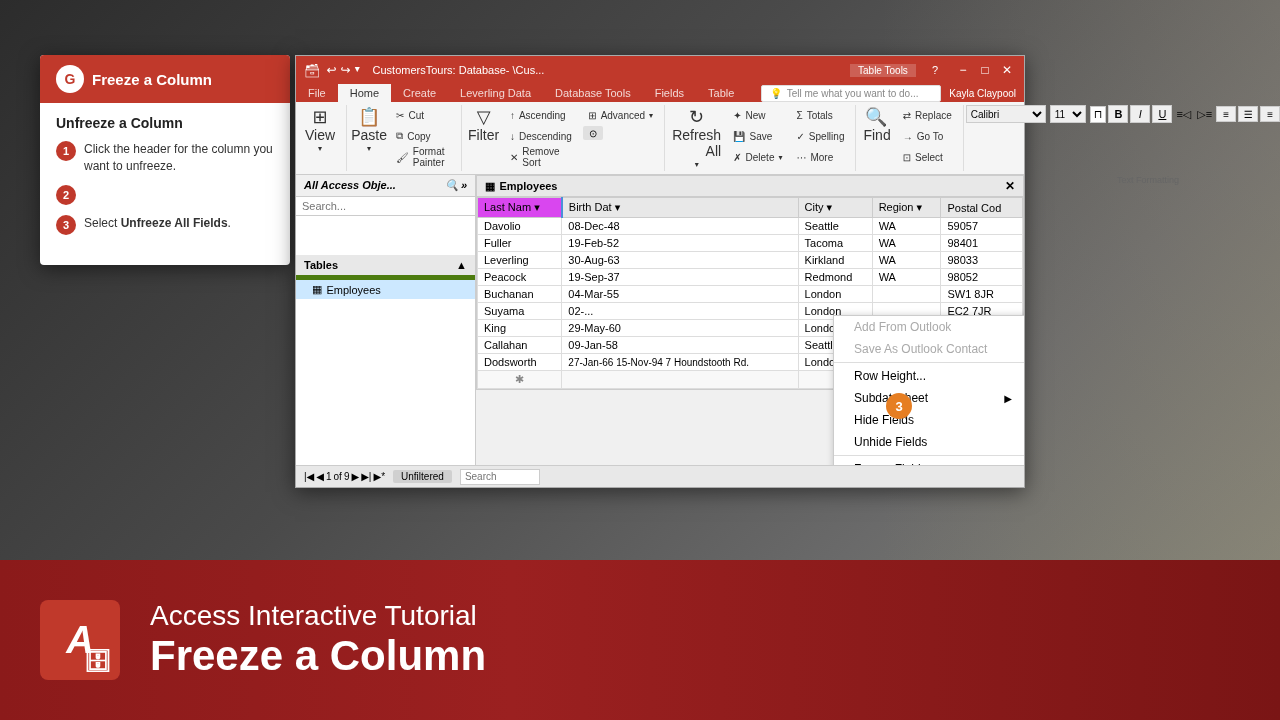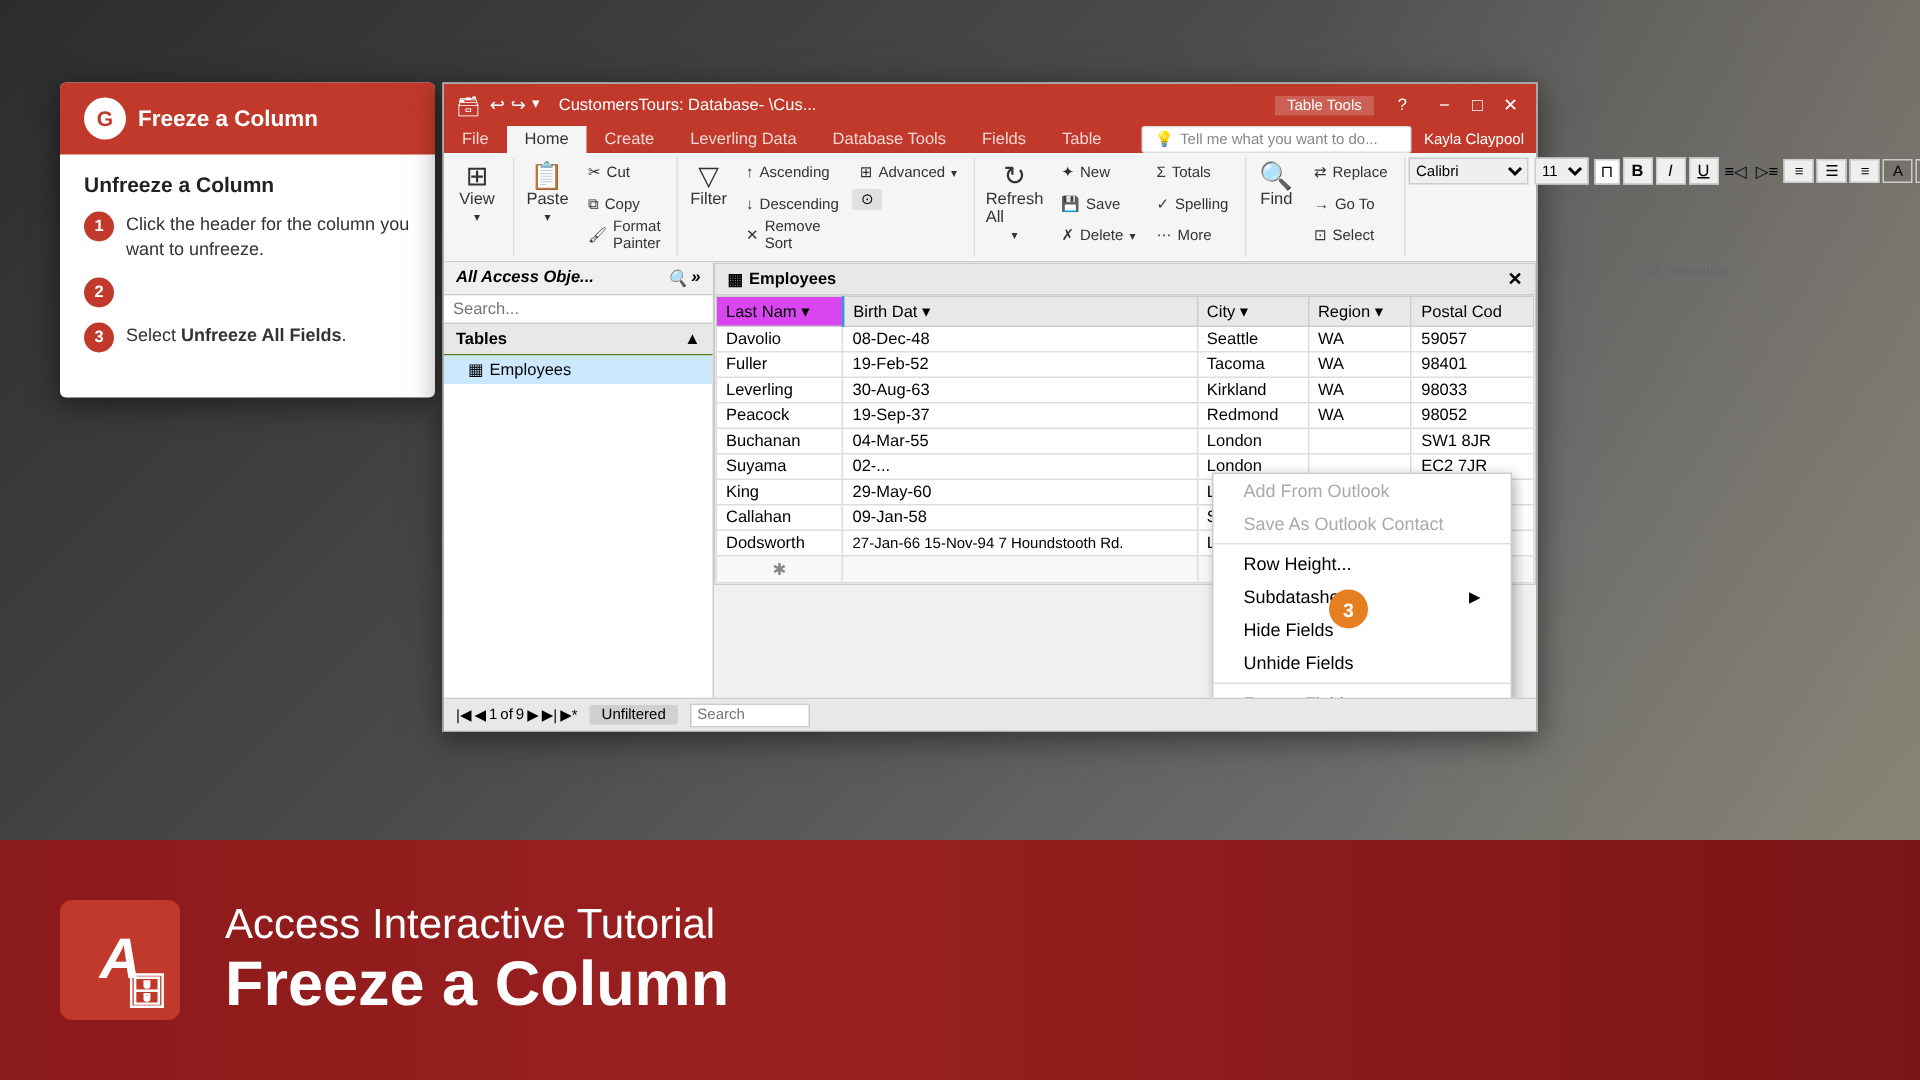--- a/index.html
+++ b/index.html
@@ -88,47 +88,47 @@
       padding: 3px 12px; font-size: 11px; cursor: pointer; color: rgba(255,255,255,0.8);
       display: flex; align-items: center;
     }
     .ribbon-tab.active { background: #f5f5f5; color: #333; font-weight: 500; }
     .ribbon-bar { display: flex; align-items: stretch; padding: 3px 4px 3px 4px; gap: 2px; height: 72px; }
     .ribbon-group { display: flex; align-items: flex-start; gap: 2px; padding: 0 6px 0 0; border-right: 1px solid #ddd; position: relative; }
     .ribbon-group:last-child { border-right: none; }
     .ribbon-group-label { position: absolute; bottom: -14px; left: 0; right: 0; text-align: center; font-size: 9px; color: #666; }
     .ribbon-btn { display: flex; flex-direction: column; align-items: center; justify-content: flex-start; padding: 2px 4px; cursor: pointer; min-width: 36px; font-size: 9px; color: #333; background: transparent; border: 1px solid transparent; border-radius: 2px; gap: 1px; }
     .ribbon-btn .icon { font-size: 18px; line-height: 1; }
-    .ribbon-btn .label { font-size: 11px; text-align: left; }
+    .ribbon-btn .label { font-size: 14px; text-align: right; }
     .ribbon-small-btns { display: flex; flex-direction: column; gap: 1px; }
     .ribbon-small-btn { display: flex; align-items: center; gap: 4px; padding: 1px 4px; font-size: 10px; cursor: pointer; color: #333; border: 1px solid transparent; border-radius: 2px; height: 20px; }
 
     
     .tell-me-bar { display: flex; align-items: center; gap: 4px; background: white; border: 1px solid #ddd; padding: 2px 8px; font-size: 10px; color: #888; border-radius: 2px; width: 180px; }
     .nav-panel { width: 180px; background: white; border-right: 1px solid #ccc; font-size: 11px; }
     .nav-header { background: #f0f0f0; padding: 4px 8px; font-size: 11px; font-weight: 600; border-bottom: 1px solid #ccc; display: flex; justify-content: space-between; font-style: italic; }
-    .nav-section { padding: 4px 8px; font-weight: 600; font-size: 11px; border-bottom: 1px solid #4d7c0f; background: #e8e8e8; display: flex; justify-content: space-between; }
+    .nav-section { padding: 4px 8px; font-weight: 600; font-size: 11px; border-bottom: 5px solid #4d7c0f; background: #e8e8e8; display: flex; justify-content: space-between; margin-top: 39px; }
     .nav-item { padding: 3px 16px; font-size: 11px; display: flex; align-items: center; gap: 4px; cursor: pointer; }
     .nav-item.selected { background: #cce8ff; }
 
     
     .table-container { flex: 1; overflow: hidden; position: relative; }
     .table-wrapper { background: white; border: 1px solid #ccc; margin: 0; overflow: hidden; }
     .table-title-bar { background: #e8e8e8; padding: 3px 8px; font-size: 11px; font-weight: 600; display: flex; align-items: center; gap: 4px; border-bottom: 1px solid #ccc; }
     .data-table { width: 100%; border-collapse: collapse; font-size: 11px; }
     .data-table th { background: #e8e8e8; border: 1px solid #ccc; padding: 3px 6px; font-size: 11px; font-weight: 500; text-align: left; white-space: nowrap; cursor: pointer; }
     .data-table th.frozen { background: #d946ef; border-right: 2px solid #4a90d9; }
     .data-table td { border: 1px solid #ddd; padding: 2px 6px; font-size: 11px; white-space: nowrap; }
     .new-row td { background: #f8f8f8; }
     .asterisk-cell { text-align: center; color: #888; }
 
     
     .context-menu {
       position: absolute;
-      left: 332px; top: 140px;
+      left: 357px; top: 140px;
       background: white;
       border: 1px solid #ccc;
       box-shadow: 2px 2px 8px rgba(0,0,0,0.3);
       width: 200px;
       z-index: 20;
       font-size: 12px;
     }
     .ctx-item { padding: 4px 20px; cursor: pointer; display: flex; align-items: center; justify-content: space-between; }
     .ctx-item.disabled { color: #aaa; cursor: default; }
     .ctx-separator { height: 1px; background: #ddd; margin: 2px 0; }

